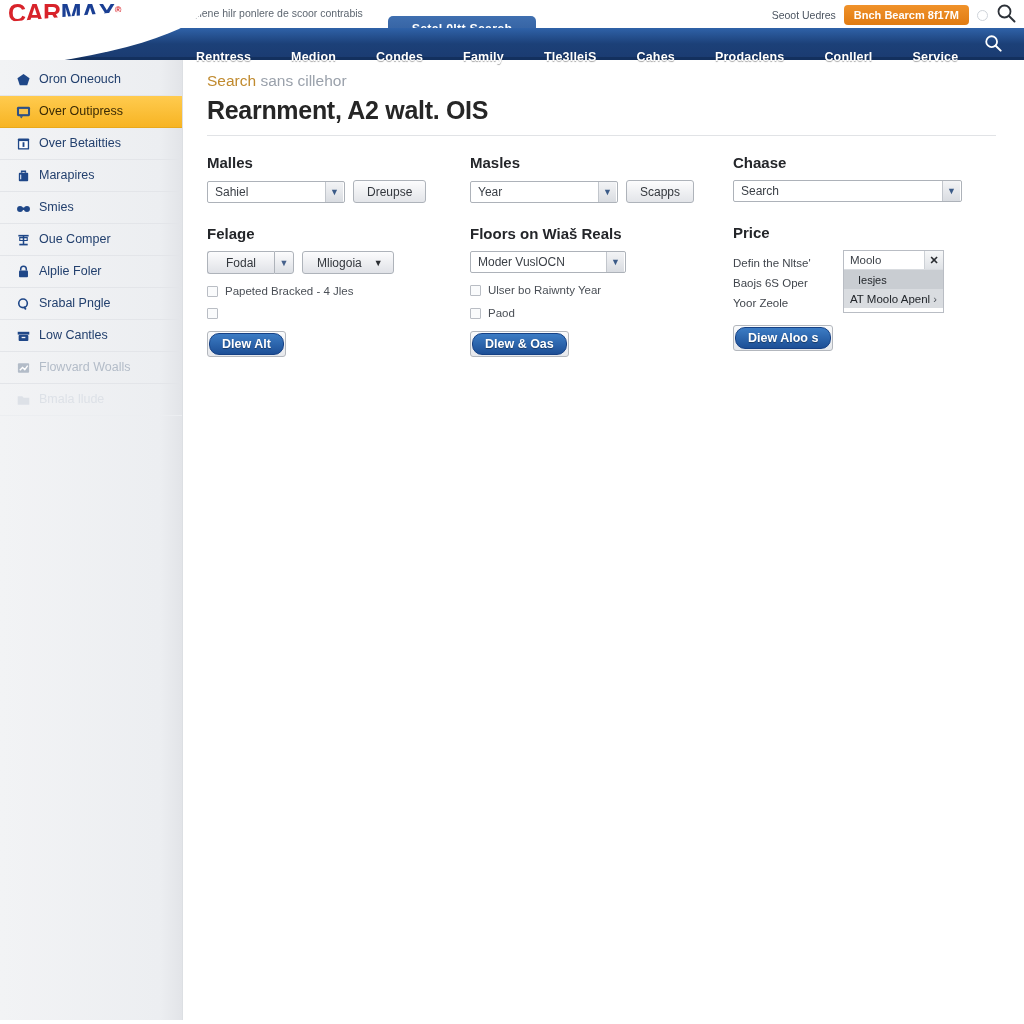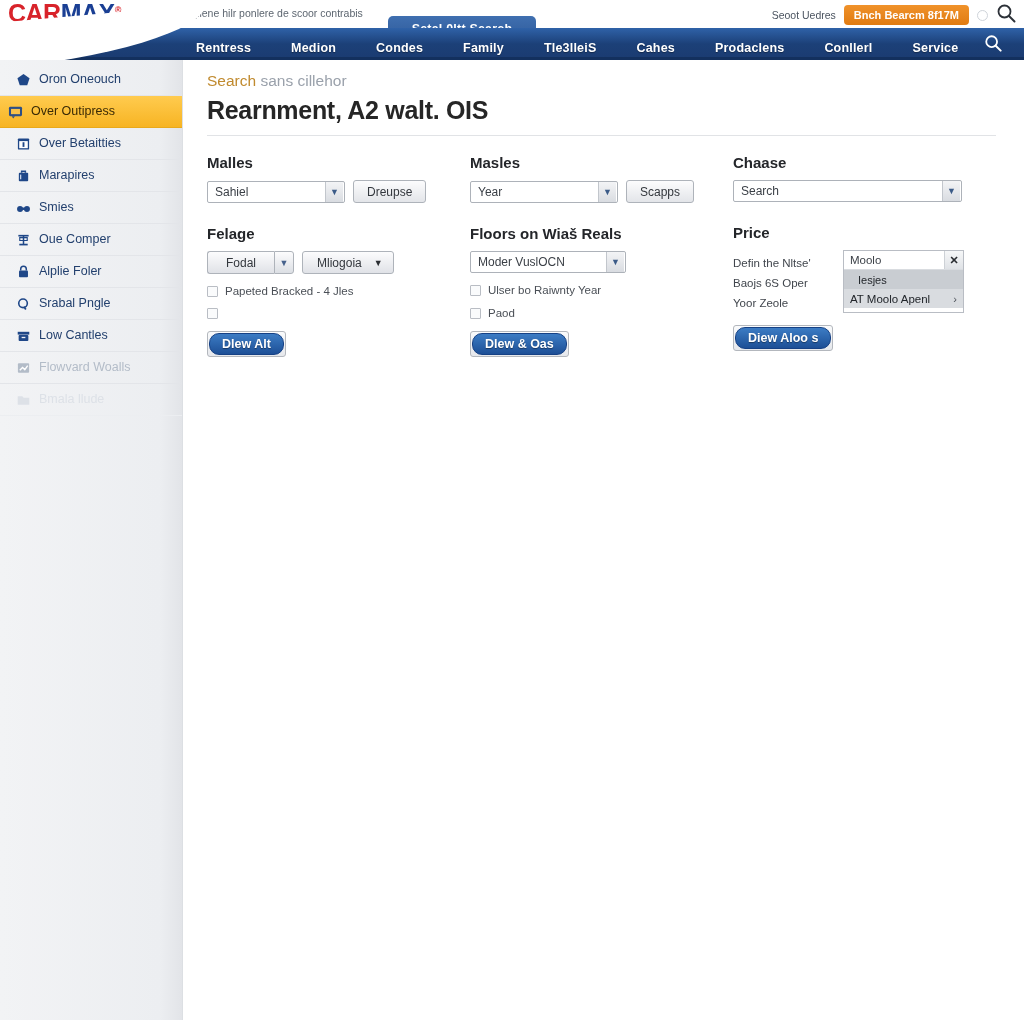--- a/index.html
+++ b/index.html
@@ -63,21 +63,21 @@
     position:relative; height: 32px; width:1024px;
     background: linear-gradient(#2f62a8, #1c4078 55%, #1b3c72);
     display:flex; align-items:center;
     border-bottom: 3px solid #13305e;
   }
   .swoosh {
     position:absolute; left:-10px; top:-14px; width: 215px; height: 46px;
     background:#fff; border-radius: 0 0 100% 0;
     transform: skewY(-5deg);
   }
-  .navlist { position:absolute; left:176px; top:4px; height:32px; display:flex; align-items:center; }
+  .navlist { position:absolute; left:176px; top:13px; height:32px; display:flex; align-items:center; }
   .navitem {
     color:#ffffff; font-size: 12.5px; font-weight:bold;
     padding: 0 20px; white-space:nowrap; letter-spacing:0.2px;
     text-shadow: 0 1px 1px rgba(0,0,0,.35);
   }
   .nav-search { position:absolute; right: 22px; top: 6px; color:#fff; }
 
   
   .body-wrap { position:relative; width:1024px; height: 960px; display:flex; }
 
@@ -91,21 +91,20 @@
   .side-item {
     position:relative; height: 32px; display:flex; align-items:center;
     padding-left: 16px; gap: 8px;
     border-bottom: 1px solid #e3e5e9;
     font-size: 12.5px; color:#23406e;
   }
   .side-item.active {
     background: linear-gradient(#ffcb4f, #f7b423);
     border-bottom-color:#e9a91b;
     color:#3a2a05;
-    padding-left:8px;
   }
   .side-item.dim { color:#b3bcc8; }
   .side-item.dim2 { color:#dde1e7; border-bottom-color:#eceef1; }
   .side-ico { width:15px; height:14px; flex:0 0 15px; display:block; }
   .side-lbl { line-height:1; }
 
   
   .content { flex:1; padding: 12px 34px 0 24px; }
   .crumb { font-size: 15.5px; margin-bottom: 6px; }
   .crumb .c1 { color:#c08a2e; }
@@ -201,21 +200,21 @@
     color:#fff; font-size: 12.5px; font-weight:bold;
     padding: 3px 12px; border-radius:10px;
     text-shadow: 0 1px 1px rgba(0,0,0,.4);
     white-space:nowrap;
   }
 
   
   .price-grid { display:flex; gap: 10px; }
   .price-labels { width: 100px; padding-top:3px; }
   .price-lbl { font-size: 11.5px; color:#41464d; line-height: 20px; white-space:nowrap; }
-  .price-box { width: 121px; border: 1px solid #b9bdc4; background:#fff; }
+  .price-box { width: 101px; border: 1px solid #b9bdc4; background:#fff; }
   .pb-top {
     display:flex; align-items:center; height: 19px;
     border-bottom:1px solid #d9dce0;
   }
   .pb-top .t { flex:1; font-size:11.5px; color:#3a3f46; padding-left:6px; }
   .pb-top .x {
     width: 19px; height:18px; background: linear-gradient(#f6f7f8,#dfe2e6);
     border-left:1px solid #cdd1d6;
     display:flex; align-items:center; justify-content:center;
     font-size:11px; color:#2a2d32; font-weight:bold;

